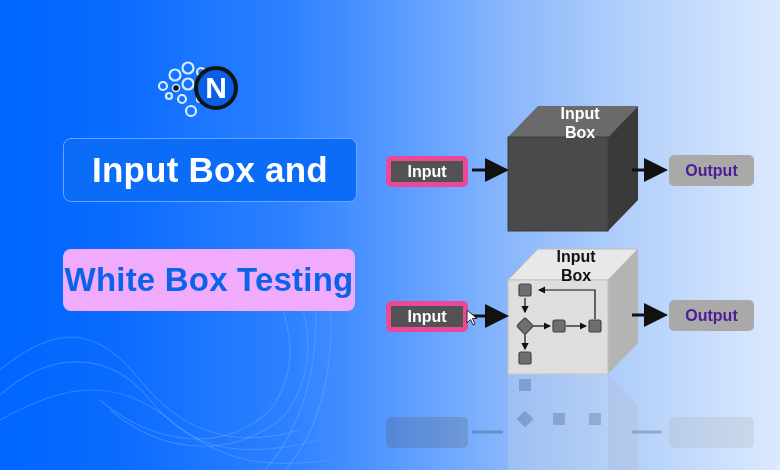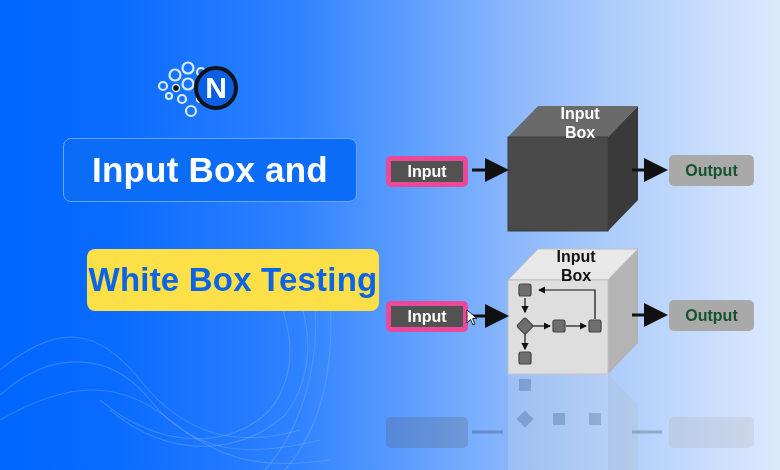--- a/index.html
+++ b/index.html
@@ -22,34 +22,33 @@
     border-radius: 8px; white-space: nowrap;
   }
   .pill-1 {
     top: 138px; width: 294px;
     background: #0b6cf7;
     border: 1.5px solid #69a4ff;
     color: #ffffff;
   }
   .pill-2 {
     top: 249px; width: 292px; height: 62px;
-    background: #fde047;
+    background: #f0abfc;
     color: #0b63e8;
     font-size: 33px;
-    margin-left: 24px;
   }
 
   
   .node {
     position: absolute; height: 31px; border-radius: 5px;
     display: flex; align-items: center; justify-content: center;
     color: #ffffff; font-size: 16px; font-weight: 700;
   }
   .input-node { left: 386px; width: 82px; background: #525252; border: 5px solid #ec4899; }
-  .output-node { left: 669px; width: 85px; background: #a9a9a9; color: #14532d; }
+  .output-node { left: 669px; width: 85px; background: #a9a9a9; color: #4c1d95; }
   .reflection { position: absolute; left: 0; top: 0; width: 780px; height: 470px; opacity: 0.22; pointer-events: none; }
 
   svg.diagram { position: absolute; left: 0; top: 0; }
   .cube-label {
     position: absolute; text-align: center; font-weight: 700; font-size: 16px; line-height: 19px;
   }
   .bb-label { left: 548px; top: 104px; width: 64px; color: #ffffff; }
   .wb-label { left: 544px; top: 247px; width: 64px; color: #111111; }
 
   .cursor { position: absolute; left: 466px; top: 309px; width: 12px; height: 18px; }

